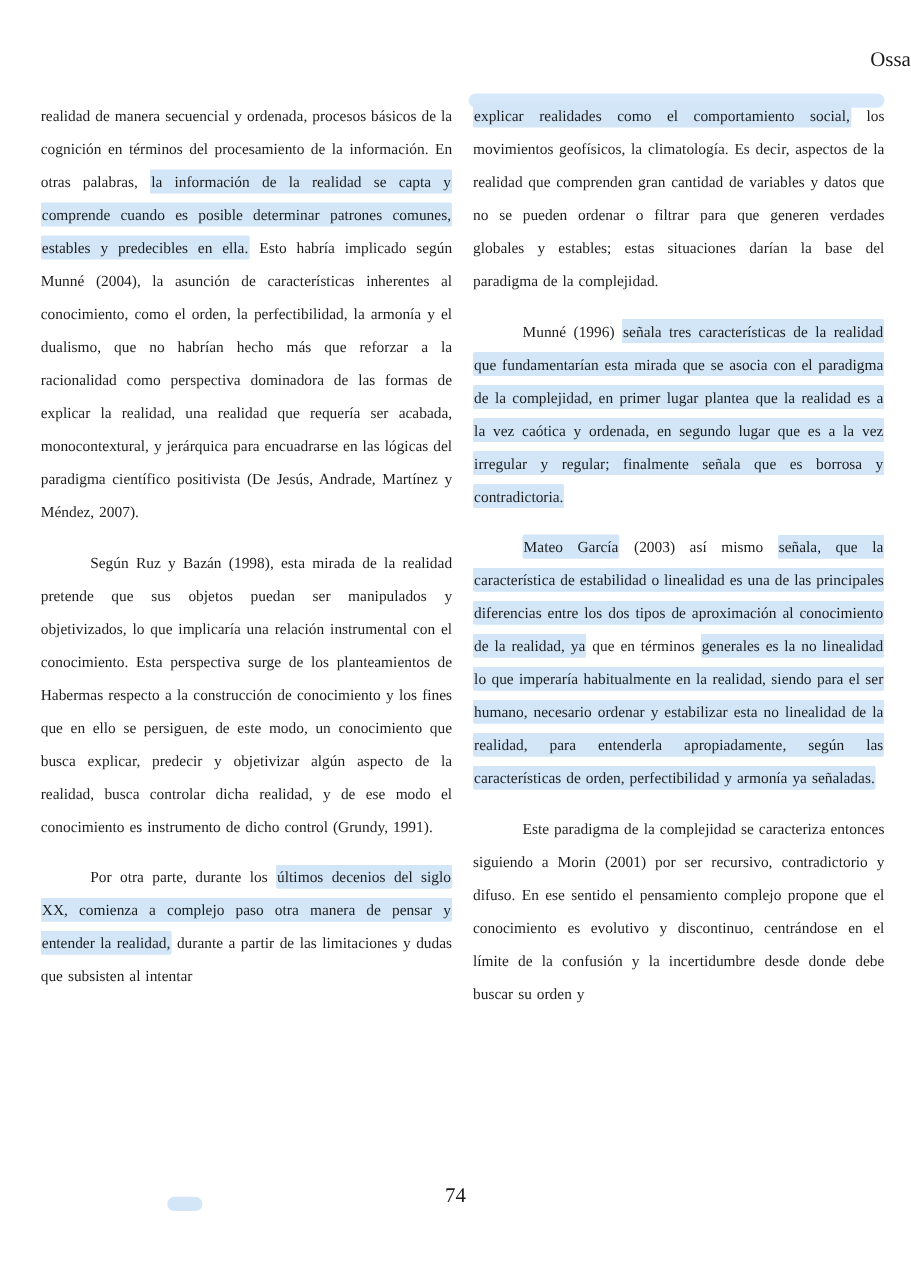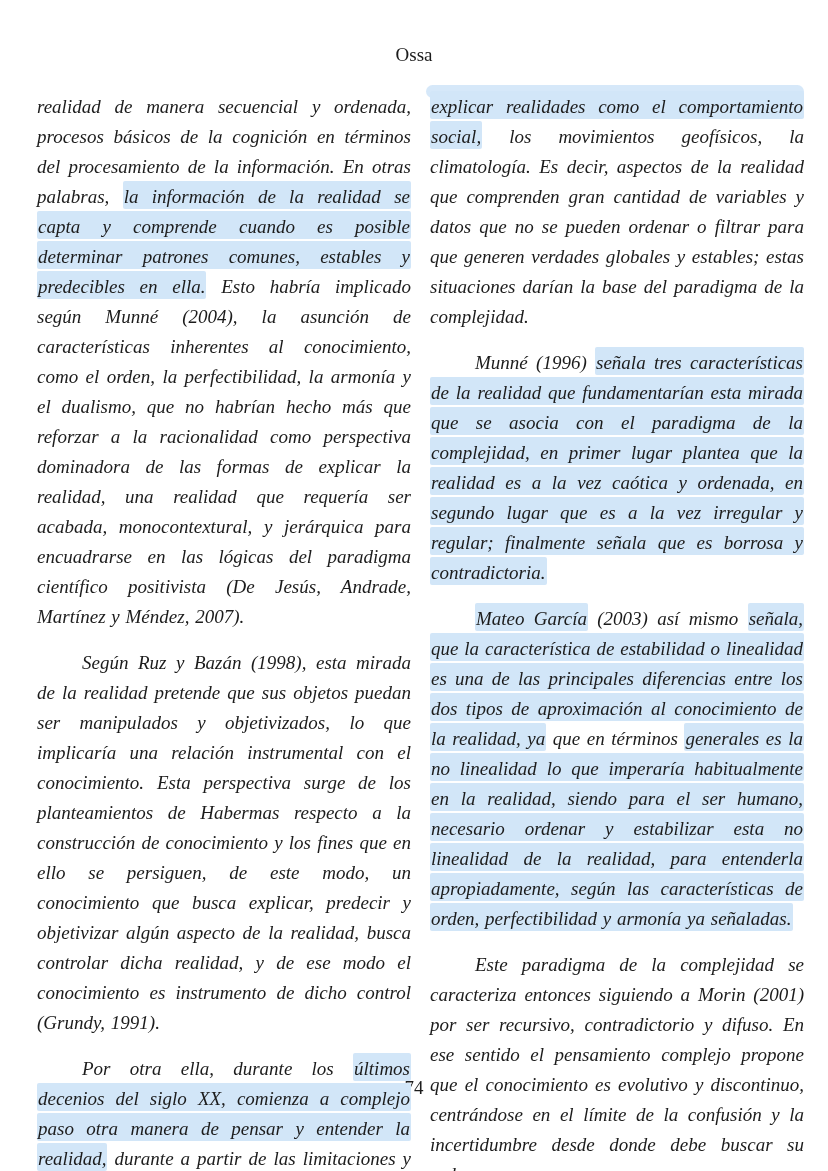--- a/index.html
+++ b/index.html
@@ -11,44 +11,43 @@
   .page {
     position:relative;
     width:828px;
     height:1171px;
     background:#ffffff;
     overflow:hidden;
   }
   .running-head {
     position:absolute;
     top:44px; left:0; width:100%;
-    text-align:center;
+    text-align:right;
     font-size:19px;
     line-height:22px;
   }
   .columns {
     position:absolute;
     top:92px; left:37px;
     width:767px;
     display:flex;
     gap:19px;
   }
   .col {
     width:374px;
     position:relative;
   }
   .para {
     position:relative;
     z-index:1;
     margin:0 0 16px 0;
-    font-size:19px;
+    font-size:14px;
     line-height:30px;
     text-align:justify;
     word-spacing:1px;
-    font-style:italic;
   }
   .para.indent { text-indent:45px; }
   .para:last-child { margin-bottom:0; }
   .hl {
     background:var(--hl, #d2e6f8);
     padding:5px 1px 2px 1px;
     border-radius:2px;
     -webkit-box-decoration-break:clone;
     box-decoration-break:clone;
   }
@@ -81,21 +80,21 @@
 <body>
 
 <div class="page">
 
   <div class="running-head">Ossa</div>
 
   <div class="columns">
     <div class="col" id="col-left">
         <p class="para"><span class="">realidad de manera secuencial y ordenada, procesos básicos de la cognición en términos del procesamiento de la información. En otras palabras, </span><span class="hl">la información de la realidad se capta y comprende cuando es posible determinar patrones comunes, estables y predecibles en ella.</span><span class=""> Esto habría implicado según Munné (2004), la asunción de características inherentes al conocimiento, como el orden, la perfectibilidad, la armonía y el dualismo, que no habrían hecho más que reforzar a la racionalidad como perspectiva dominadora de las formas de explicar la realidad, una realidad que requería ser acabada, monocontextural, y jerárquica para encuadrarse en las lógicas del paradigma científico positivista (De Jesús, Andrade, Martínez y Méndez, 2007).</span></p>
         <p class="para indent"><span class="">Según Ruz y Bazán (1998), esta mirada de la realidad pretende que sus objetos puedan ser manipulados y objetivizados, lo que implicaría una relación instrumental con el conocimiento. Esta perspectiva surge de los planteamientos de Habermas respecto a la construcción de conocimiento y los fines que en ello se persiguen, de este modo, un conocimiento que busca explicar, predecir y objetivizar algún aspecto de la realidad, busca controlar dicha realidad, y de ese modo el conocimiento es instrumento de dicho control (Grundy, 1991).</span></p>
-        <p class="para indent"><span class="">Por otra ella, durante los </span><span class="hl">últimos decenios del siglo XX, comienza a complejo paso otra manera de pensar y entender la realidad,</span><span class=""> durante a partir de las limitaciones y dudas que subsisten al intentar</span></p>
+        <p class="para indent"><span class="">Por otra parte, durante los </span><span class="hl">últimos decenios del siglo XX, comienza a complejo paso otra manera de pensar y entender la realidad,</span><span class=""> durante a partir de las limitaciones y dudas que subsisten al intentar</span></p>
       </div>
     <div class="col" id="col-right">
       <div class="top-stroke"></div>
     <p class="para"><span class="hl">explicar realidades como el comportamiento social,</span><span class=""> los movimientos geofísicos, la climatología. Es decir, aspectos de la realidad que comprenden gran cantidad de variables y datos que no se pueden ordenar o filtrar para que generen verdades globales y estables; estas situaciones darían la base del paradigma de la complejidad.</span></p>
         <p class="para indent"><span class="">Munné (1996) </span><span class="hl">señala tres características de la realidad que fundamentarían esta mirada que se asocia con el paradigma de la complejidad, en primer lugar plantea que la realidad es a la vez caótica y ordenada, en segundo lugar que es a la vez irregular y regular; finalmente señala que es borrosa y contradictoria.</span></p>
         <p class="para indent"><span class="hl">Mateo García</span><span class=""> (2003) así mismo </span><span class="hl">señala, que la característica de estabilidad o linealidad es una de las principales diferencias entre los dos tipos de aproximación al conocimiento de la realidad, ya</span><span class=""> que en términos </span><span class="hl">generales es la no linealidad lo que imperaría habitualmente en la realidad, siendo para el ser humano, necesario ordenar y estabilizar esta no linealidad de la realidad, para entenderla apropiadamente, según las características de orden, perfectibilidad y armonía ya señaladas.</span></p>
         <p class="para indent"><span class="">Este paradigma de la complejidad se caracteriza entonces siguiendo a Morin (2001) por ser recursivo, contradictorio y difuso. En ese sentido el pensamiento complejo propone que el conocimiento es evolutivo y discontinuo, centrándose en el límite de la confusión y la incertidumbre desde donde debe buscar su orden y</span></p>
       </div>
   </div>
 

